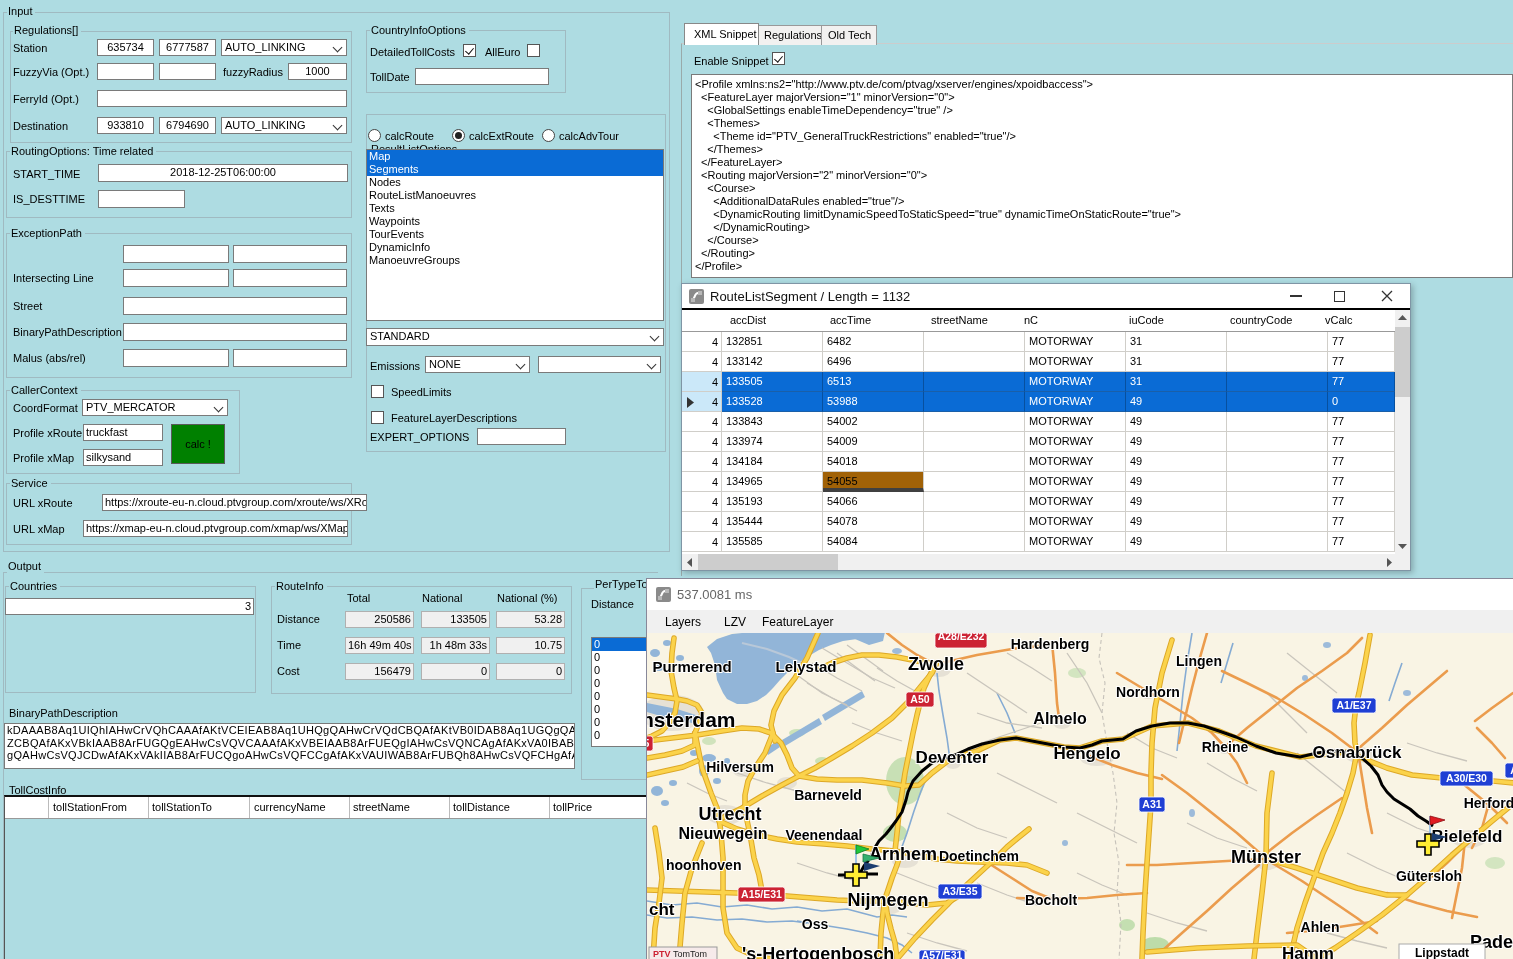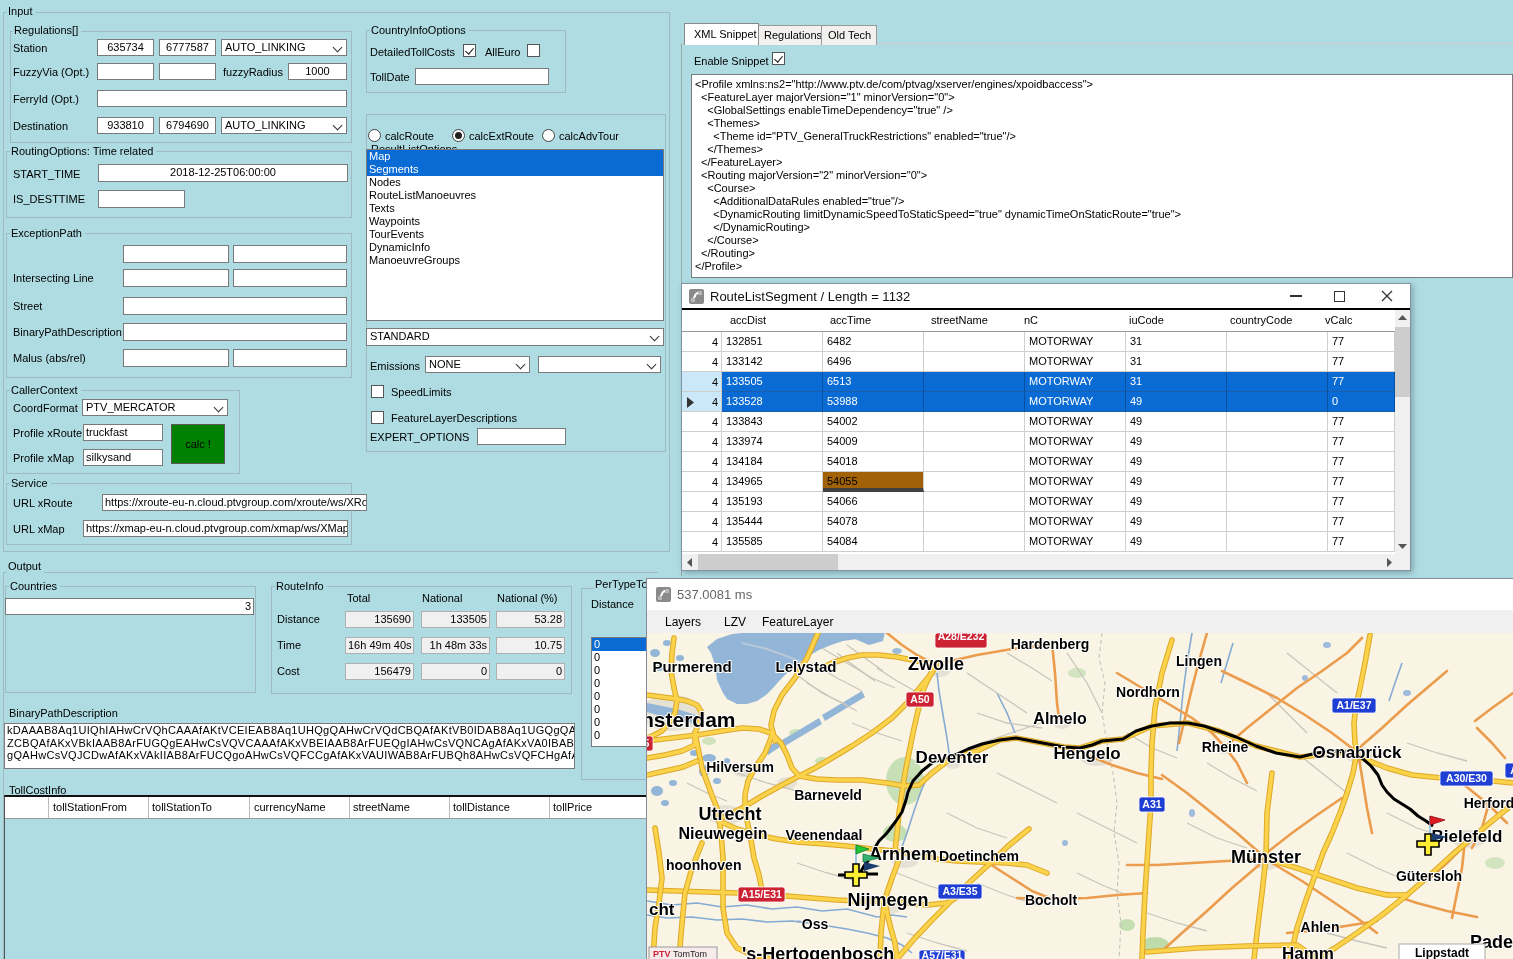--- a/index.html
+++ b/index.html
@@ -137,21 +137,21 @@
 <div class="gb" style="left:5px;top:586px;width:251px;height:107px;"></div>
 <div class="gbl" style="left:9px;top:580px;">Countries</div>
 <div class="tb rt" style="left:5px;top:598px;width:249px;height:17px;">3</div>
 
 <div class="gb" style="left:271px;top:586px;width:301px;height:108px;"></div>
 <div class="gbl" style="left:275px;top:580px;">RouteInfo</div>
 <div class="lbl" style="left:347px;top:592px;">Total</div>
 <div class="lbl" style="left:422px;top:592px;">National</div>
 <div class="lbl" style="left:497px;top:592px;">National (%)</div>
 <div class="lbl" style="left:277px;top:613px;">Distance</div>
-<div class="tb rt ro" style="left:345px;top:611px;width:69px;height:17px;">135690</div>
+<div class="tb rt ro" style="left:345px;top:611px;width:69px;height:17px;">250586</div>
 <div class="tb rt ro" style="left:421px;top:611px;width:69px;height:17px;">133505</div>
 <div class="tb rt ro" style="left:496px;top:611px;width:69px;height:17px;">53.28</div>
 <div class="lbl" style="left:277px;top:639px;">Time</div>
 <div class="tb rt ro" style="left:345px;top:637px;width:69px;height:17px;">16h 49m 40s</div>
 <div class="tb rt ro" style="left:421px;top:637px;width:69px;height:17px;">1h 48m 33s</div>
 <div class="tb rt ro" style="left:496px;top:637px;width:69px;height:17px;">10.75</div>
 <div class="lbl" style="left:277px;top:665px;">Cost</div>
 <div class="tb rt ro" style="left:345px;top:663px;width:69px;height:17px;">156479</div>
 <div class="tb rt ro" style="left:421px;top:663px;width:69px;height:17px;">0</div>
 <div class="tb rt ro" style="left:496px;top:663px;width:69px;height:17px;">0</div>

